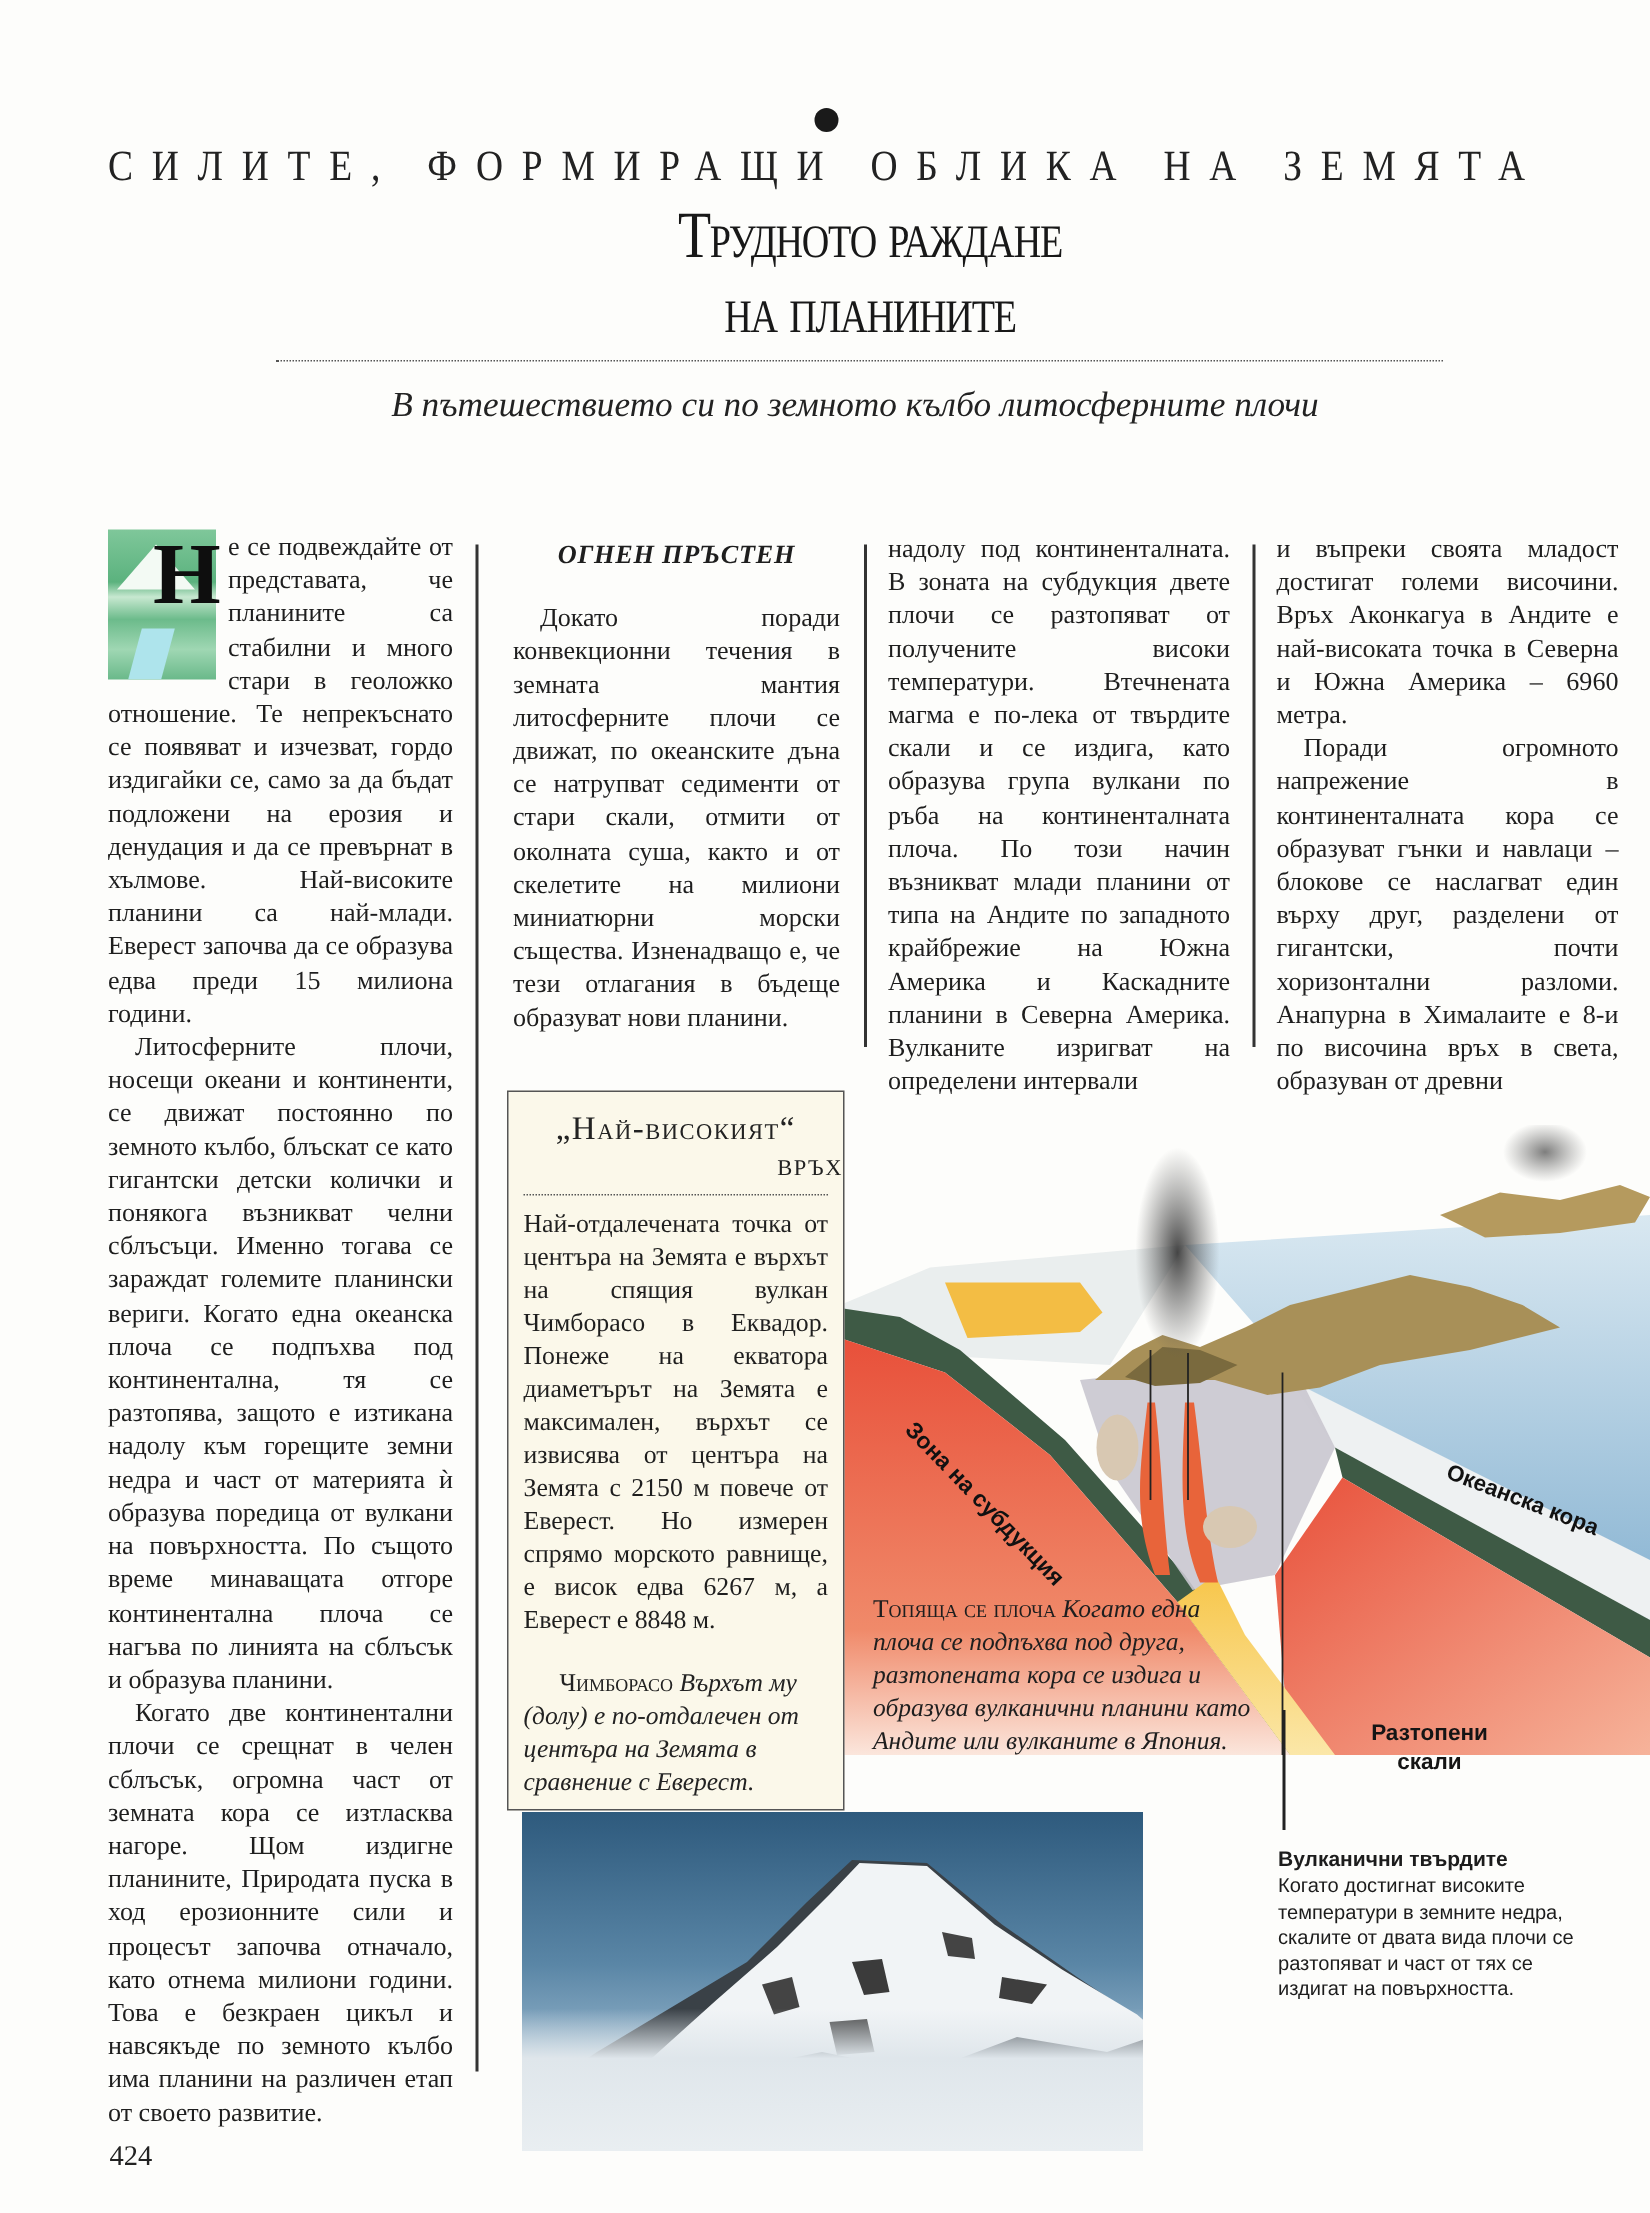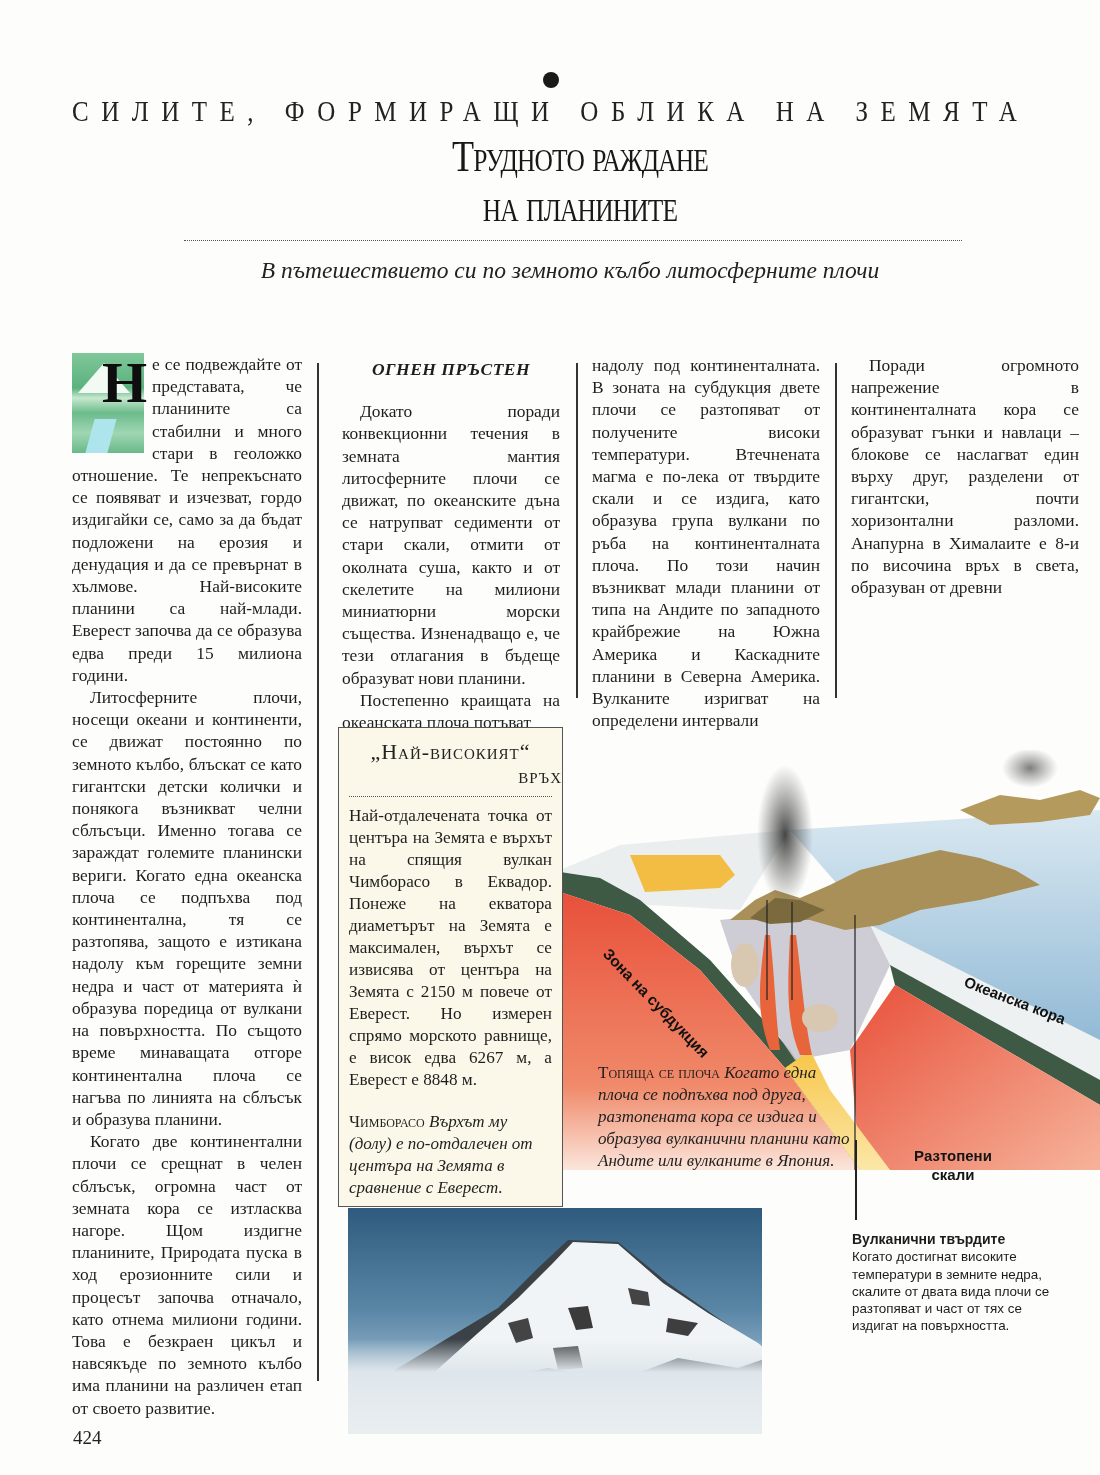--- a/index.html
+++ b/index.html
@@ -25,32 +25,32 @@
   .dropcap-img .river { position:absolute; left:18px; top:66px; width:22px; height:34px; background:#aee4ec; transform:skewX(-15deg); }
   .dropcap-letter { position:absolute; left:30px; top:0; font-size:58px; font-weight:bold; line-height:60px; color:#0e0e0e; }
 
   .subhead { font-style:italic; font-weight:bold; text-align:center; font-size:17.5px; letter-spacing:0.5px; margin:0 0 20px 0; text-indent:0 !important; }
 
   .sidebar-box { position:absolute; left:338px; top:727px; width:225px; height:480px; background:#fbf8ea; border:1.5px solid #555; }
   .sidebar-box .box-title { text-align:center; font-size:22px; line-height:24px; letter-spacing:1px; margin-top:12px; color:#222; }
   .sidebar-box .box-rule { margin:8px 10px 8px 10px; border-top:1.5px dotted #555; }
   .sidebar-box .box-text { padding:0 10px; font-size:17.2px; line-height:22px; text-align:justify; color:#1e1e1e; }
   .sidebar-box .caption { padding:0 10px; margin-top:20px; font-size:17px; line-height:22px; color:#222; }
-  .caption .cap-lead { font-variant:small-caps; font-style:normal; }
+  .caption .cap-lead { font-variant:small-caps; font-style:normal;margin-left:24px; }
   .caption .cap-body { font-style:italic; }
 
   .photo { position:absolute; left:348px; top:1208px; width:414px; height:226px; overflow:hidden;
     background:linear-gradient(180deg,#2e5a7d 0%,#5a86a6 45%,#8fb0c7 70%,#c9d7e0 100%); }
   .photo .mountain { position:absolute; left:-10px; top:20px; width:440px; height:210px; }
   .photo .clouds { position:absolute; left:0; right:0; bottom:0; height:95px; background:linear-gradient(180deg,rgba(220,228,234,0) 0%,#dfe6eb 35%,#e9eef1 100%); }
 
   .diagram { position:absolute; left:560px; top:750px; width:540px; height:420px; }
   .diagram-label { position:absolute; font-family:"Liberation Sans",sans-serif; font-weight:bold; color:#111; }
 
-  .melt-caption { position:absolute; left:598px; top:1062px; width:255px; font-size:17px; line-height:22px; color:#1e1e1e; }
+  .melt-caption { position:absolute; left:582px; top:1062px; width:255px; font-size:17px; line-height:22px; color:#1e1e1e; }
 
   .label-molten { position:absolute; left:898px; top:1146px; width:110px; text-align:center; font-family:"Liberation Sans",sans-serif; font-weight:bold; font-size:15px; line-height:19px; color:#151515; }
   .leader-line { position:absolute; left:855px; top:1140px; width:1.5px; height:80px; background:#222; }
   .volcanic-caption { position:absolute; left:852px; top:1231px; width:200px; font-family:"Liberation Sans",sans-serif; font-size:13.4px; line-height:17.3px; color:#1c1c1c; }
   .volcanic-caption .vc-title { font-weight:bold; font-size:14px; }
 
   .page-number { position:absolute; left:73px; top:1427px; font-size:19px; color:#222; }
 </style>
 </head>
 <body>
@@ -79,30 +79,30 @@
   </div>
   <p class="noindent">е се подвеждайте от представата, че планините са стабилни и много стари в геоложко отношение. Те непрекъснато се появяват и изчезват, гордо издигайки се, само за да бъдат подложени на ерозия и денудация и да се превърнат в хълмове. Най-високите планини са най-млади. Еверест започва да се образува едва преди 15 милиона години.</p>
   <p>Литосферните плочи, носещи океани и континенти, се движат постоянно по земното кълбо, блъскат се като гигантски детски колички и понякога възникват челни сблъсъци. Именно тогава се зараждат големите планински вериги. Когато една океанска плоча се подпъхва под континентална, тя се разтопява, защото е изтикана надолу към горещите земни недра и част от материята ѝ образува поредица от вулкани на повърхността. По същото време минаващата отгоре континентална плоча се нагъва по линията на сблъсък и образува планини.</p>
   <p>Когато две континентални плочи се срещнат в челен сблъсък, огромна част от земната кора се изтласква нагоре. Щом издигне планините, Природата пуска в ход ерозионните сили и процесът започва отначало, като отнема милиони години. Това е безкраен цикъл и навсякъде по земното кълбо има планини на различен етап от своето развитие.</p>
 </div>
 <div class="vrule" style="left:317px; top:363px; height:1018px;"></div>
 
 <div class="col" style="left:342px; top:358px; width:218px;">
   <p class="subhead" style="text-transform:uppercase;">Огнен пръстен</p>
   <p>Докато поради конвекционни течения в земната мантия литосферните плочи се движат, по океанските дъна се натрупват седименти от стари скали, отмити от околната суша, както и от скелетите на милиони миниатюрни морски същества. Изненадващо е, че тези отлагания в бъдеще образуват нови планини.</p>
-  <p>Постепенно краищата на океанската плоча потъват</p>
 </div>
 <div class="vrule" style="left:576px; top:363px; height:335px;"></div>
 
 <div class="col" style="left:592px; top:354px; width:228px;">
   <p class="noindent">надолу под континенталната. В зоната на субдукция двете плочи се разтопяват от получените високи температури. Втечнената магма е по-лека от твърдите скали и се издига, като образува група вулкани по ръба на континенталната плоча. По този начин възникват млади планини от типа на Андите по западното крайбрежие на Южна Америка и Каскадните планини в Северна Америка. Вулканите изригват на определени интервали</p>
 </div>
 <div class="vrule" style="left:835px; top:363px; height:335px;"></div>
 
 <div class="col" style="left:851px; top:354px; width:228px;">
+  <p class="noindent">и въпреки своята младост достигат големи височини. Връх Аконкагуа в Андите е най-високата точка в Северна и Южна Америка – 6960 метра.</p>
   <p>Поради огромното напрежение в континенталната кора се образуват гънки и навлаци – блокове се наслагват един върху друг, разделени от гигантски, почти хоризонтални разломи. Анапурна в Хималаите е 8-и по височина връх в света, образуван от древни</p>
 </div>
 
 <div class="diagram">
   <svg width="540" height="420" viewBox="0 0 540 420">
     <defs>
       <linearGradient id="mant" x1="0" y1="0" x2="0" y2="1">
         <stop offset="0" stop-color="#e8503a"></stop>
         <stop offset="0.7" stop-color="#f08a6a"></stop>
         <stop offset="1" stop-color="#fbe6dc"></stop>

